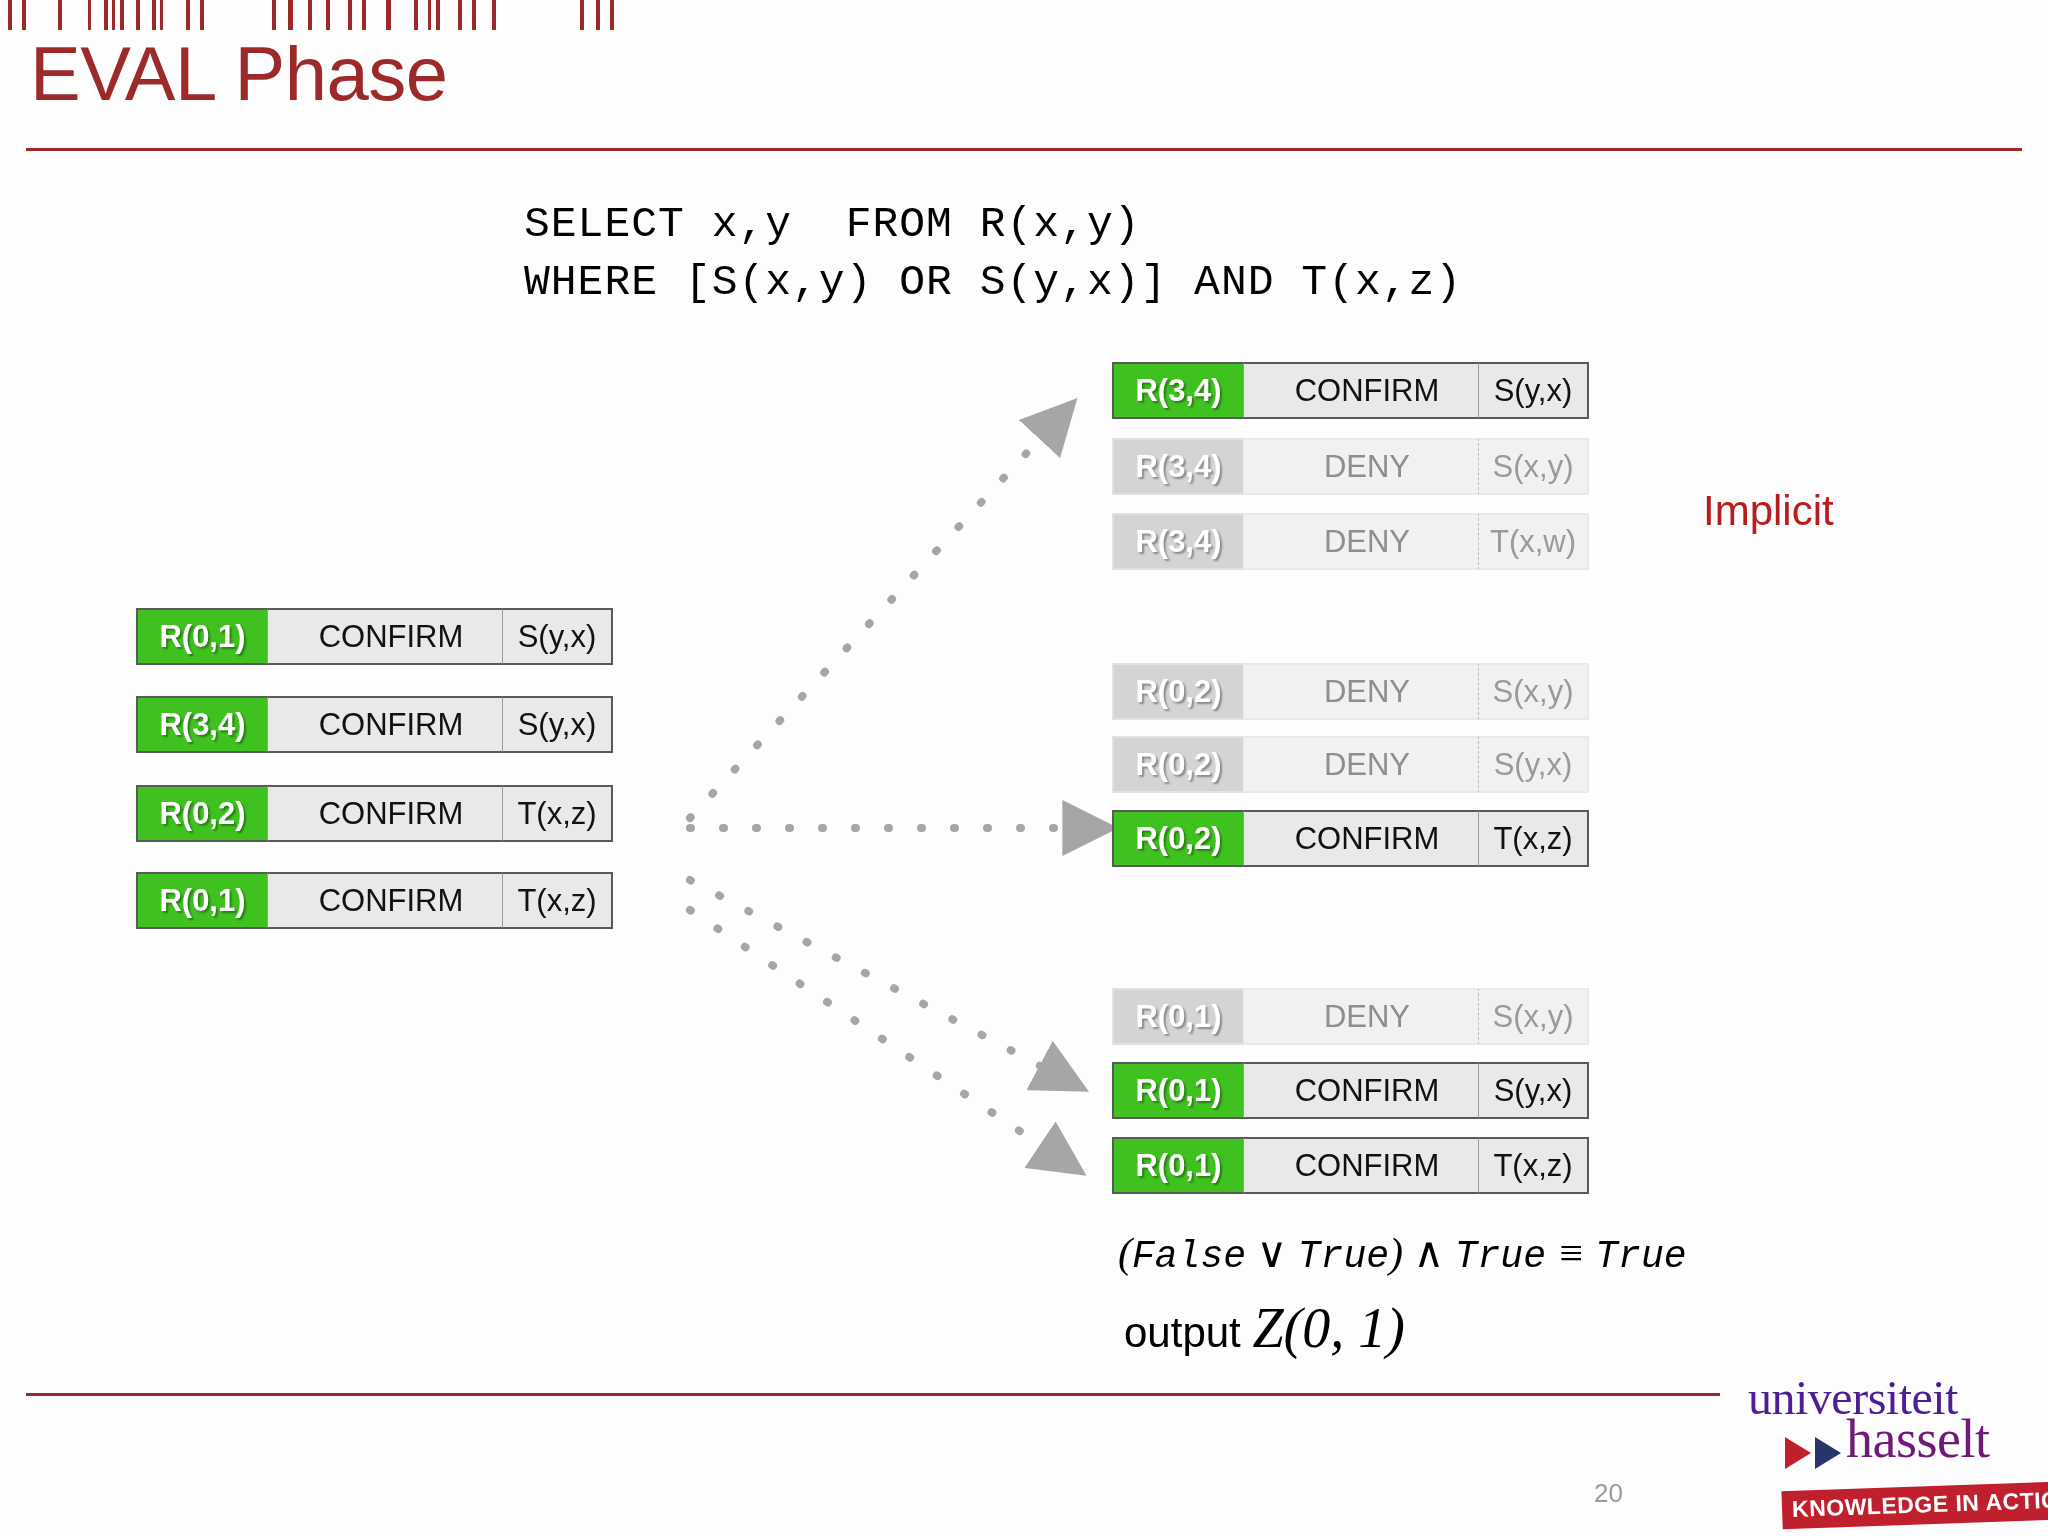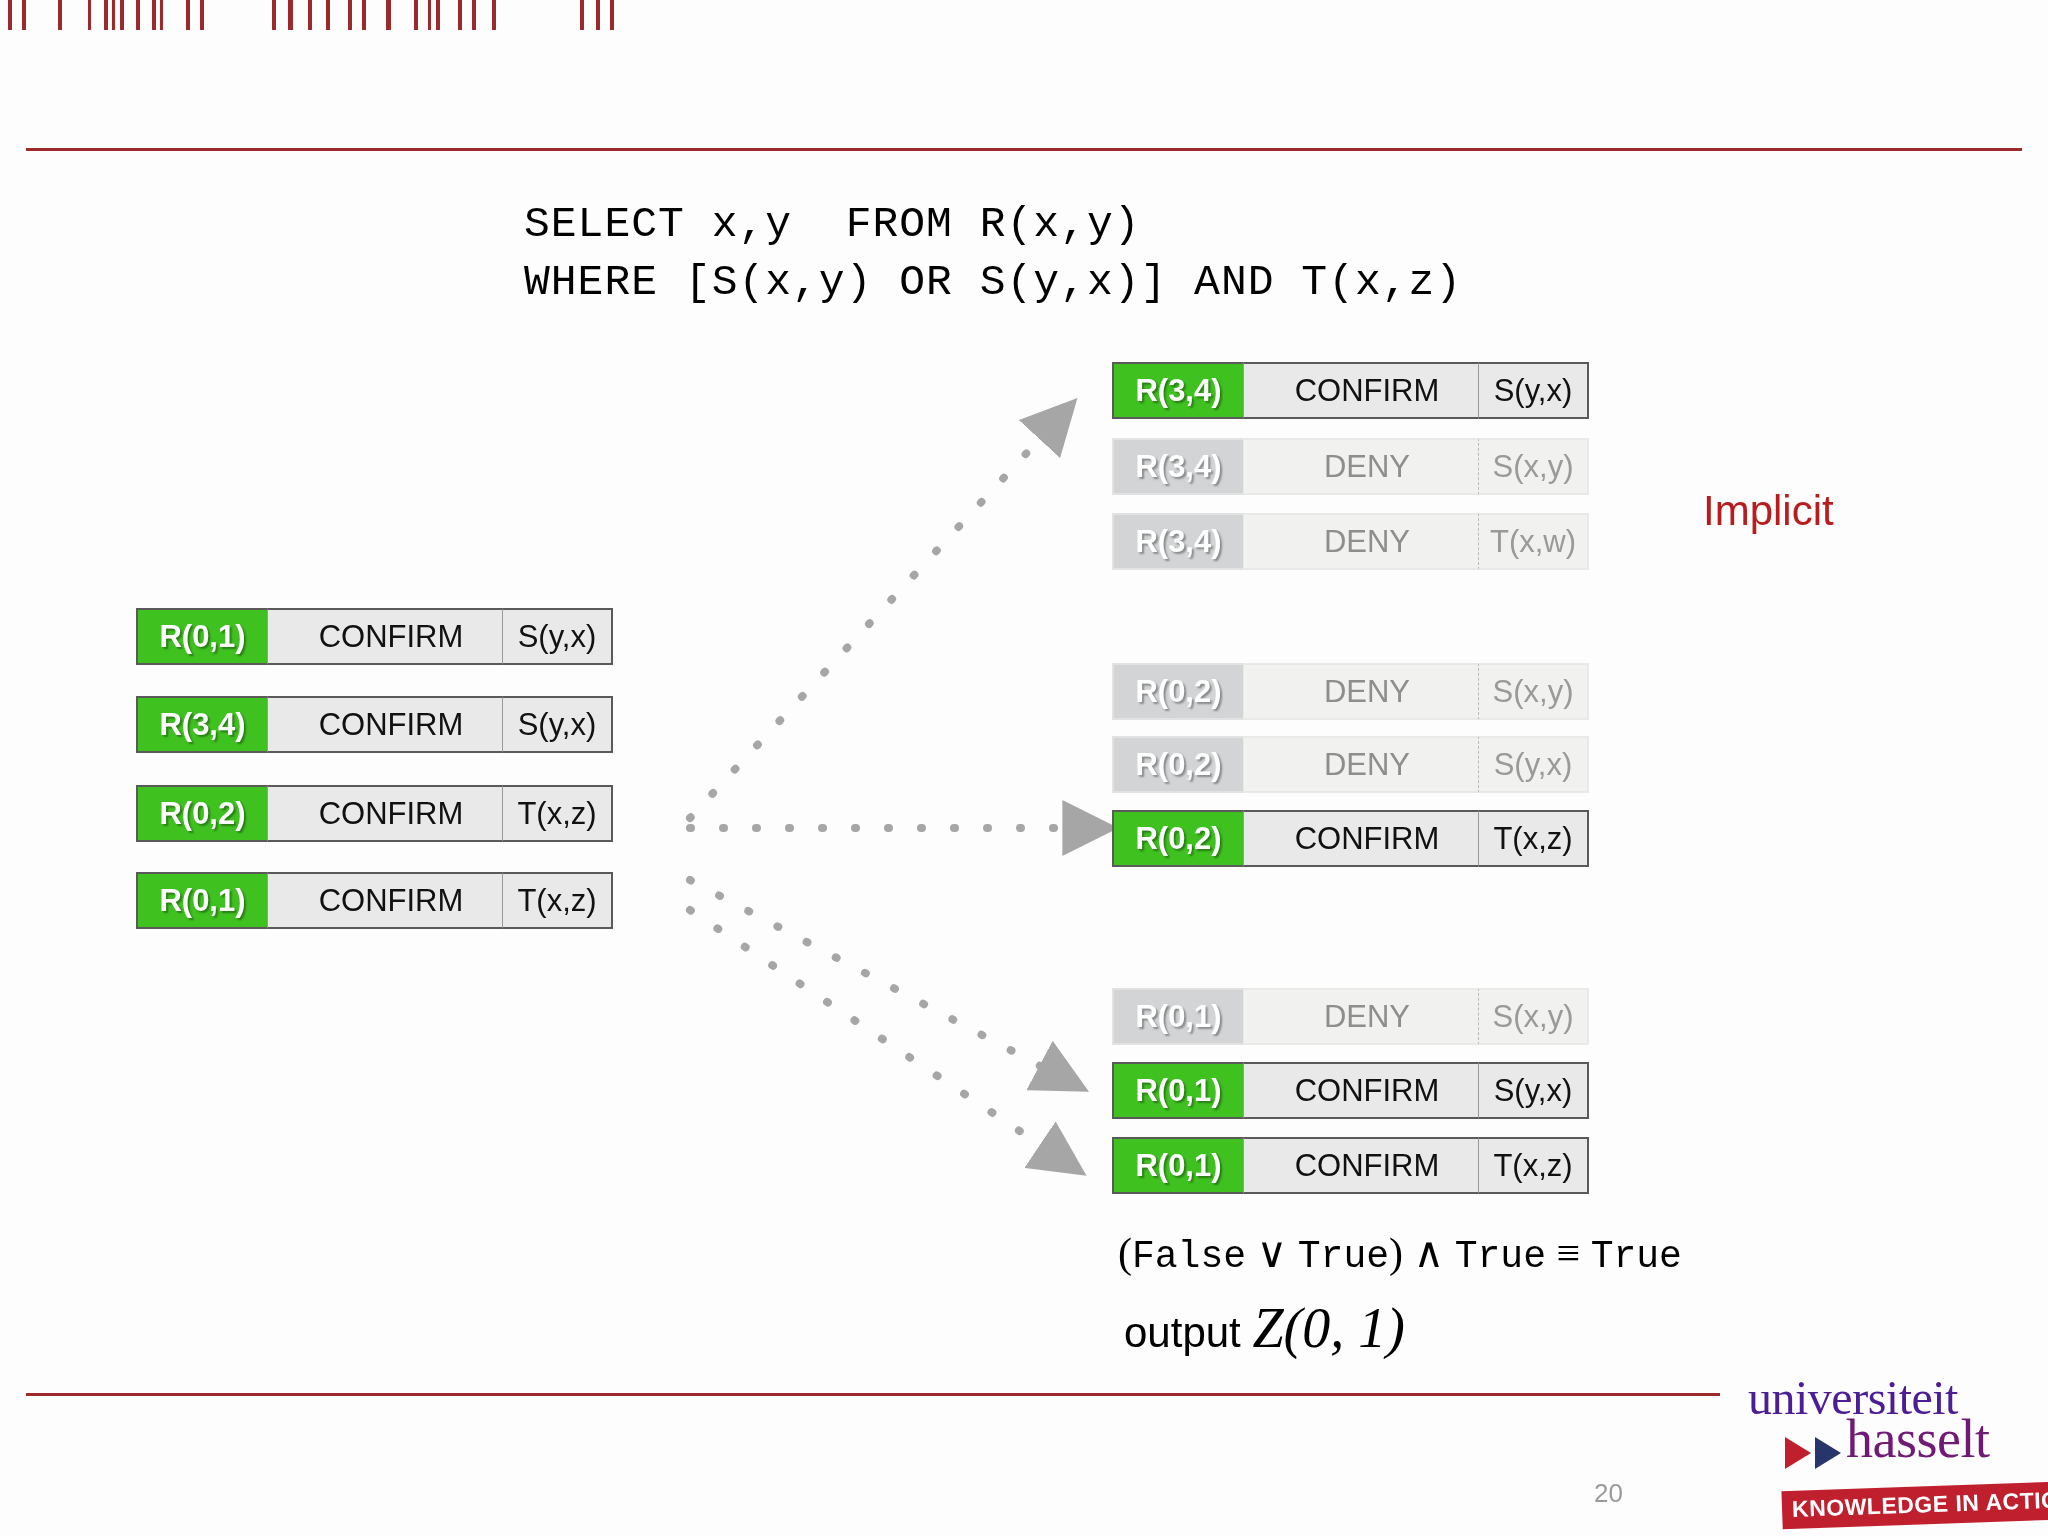--- a/index.html
+++ b/index.html
@@ -157,20 +157,21 @@
     color: #b91c1c;
   }
   #formula {
     position: absolute;
     left: 1118px;
     top: 1228px;
     font-family: "Liberation Serif", "DejaVu Serif", serif;
     font-size: 42px;
     color: #000000;
     white-space: nowrap;
+    font-style: italic;
   }
   #formula .mono {
     font-family: "Liberation Mono", "DejaVu Sans Mono", monospace;
     font-size: 38px;
   }
   #output-line {
     position: absolute;
     left: 1124px;
     top: 1296px;
     font-size: 42px;
@@ -284,20 +285,21 @@
       <div class="bar" style="left: 428px; width: 3px; background: rgb(156, 42, 42);"></div>
       <div class="bar" style="left: 436px; width: 4px; background: rgb(156, 42, 42);"></div>
       <div class="bar" style="left: 458px; width: 4px; background: rgb(156, 42, 42);"></div>
       <div class="bar" style="left: 472px; width: 4px; background: rgb(156, 42, 42);"></div>
       <div class="bar" style="left: 492px; width: 4px; background: rgb(156, 42, 42);"></div>
       <div class="bar" style="left: 580px; width: 4px; background: rgb(156, 42, 42);"></div>
       <div class="bar" style="left: 596px; width: 4px; background: rgb(156, 42, 42);"></div>
       <div class="bar" style="left: 610px; width: 4px; background: rgb(156, 42, 42);"></div>
     </div>
 
+  <div id="title">EVAL Phase</div>
   <div id="title-rule"></div>
 
   <div id="query"><span>SELECT x,y  FROM R(x,y)</span>
 <span>WHERE [S(x,y) OR S(y,x)] AND T(x,z)</span></div>
 
   <svg id="connectors" viewBox="0 0 2048 1536" xmlns="http://www.w3.org/2000/svg">
     <defs>
       <marker id="ah" markerWidth="7" markerHeight="7" refX="1.2" refY="3.5" orient="auto">
         <path d="M0,0 L7,3.5 L0,7 z" fill="#a6a6a6"></path>
       </marker>

